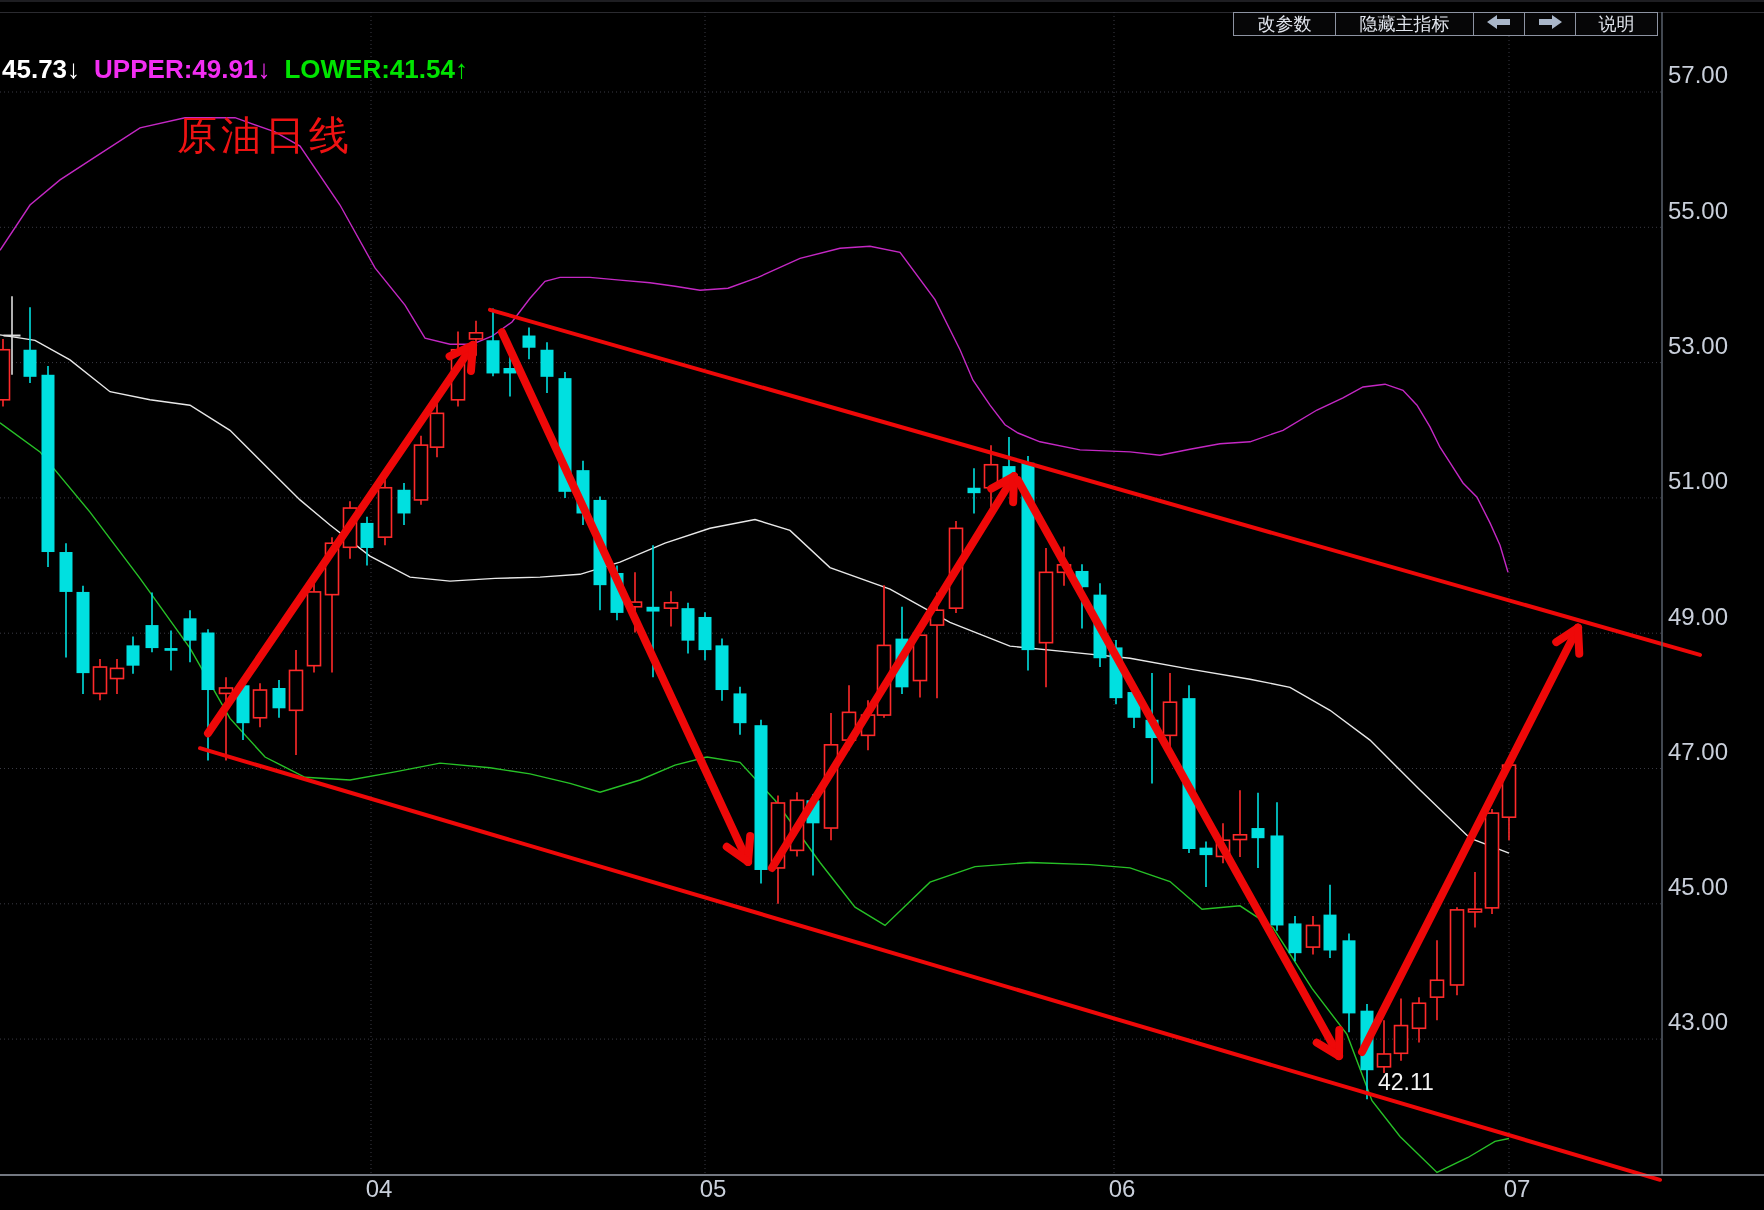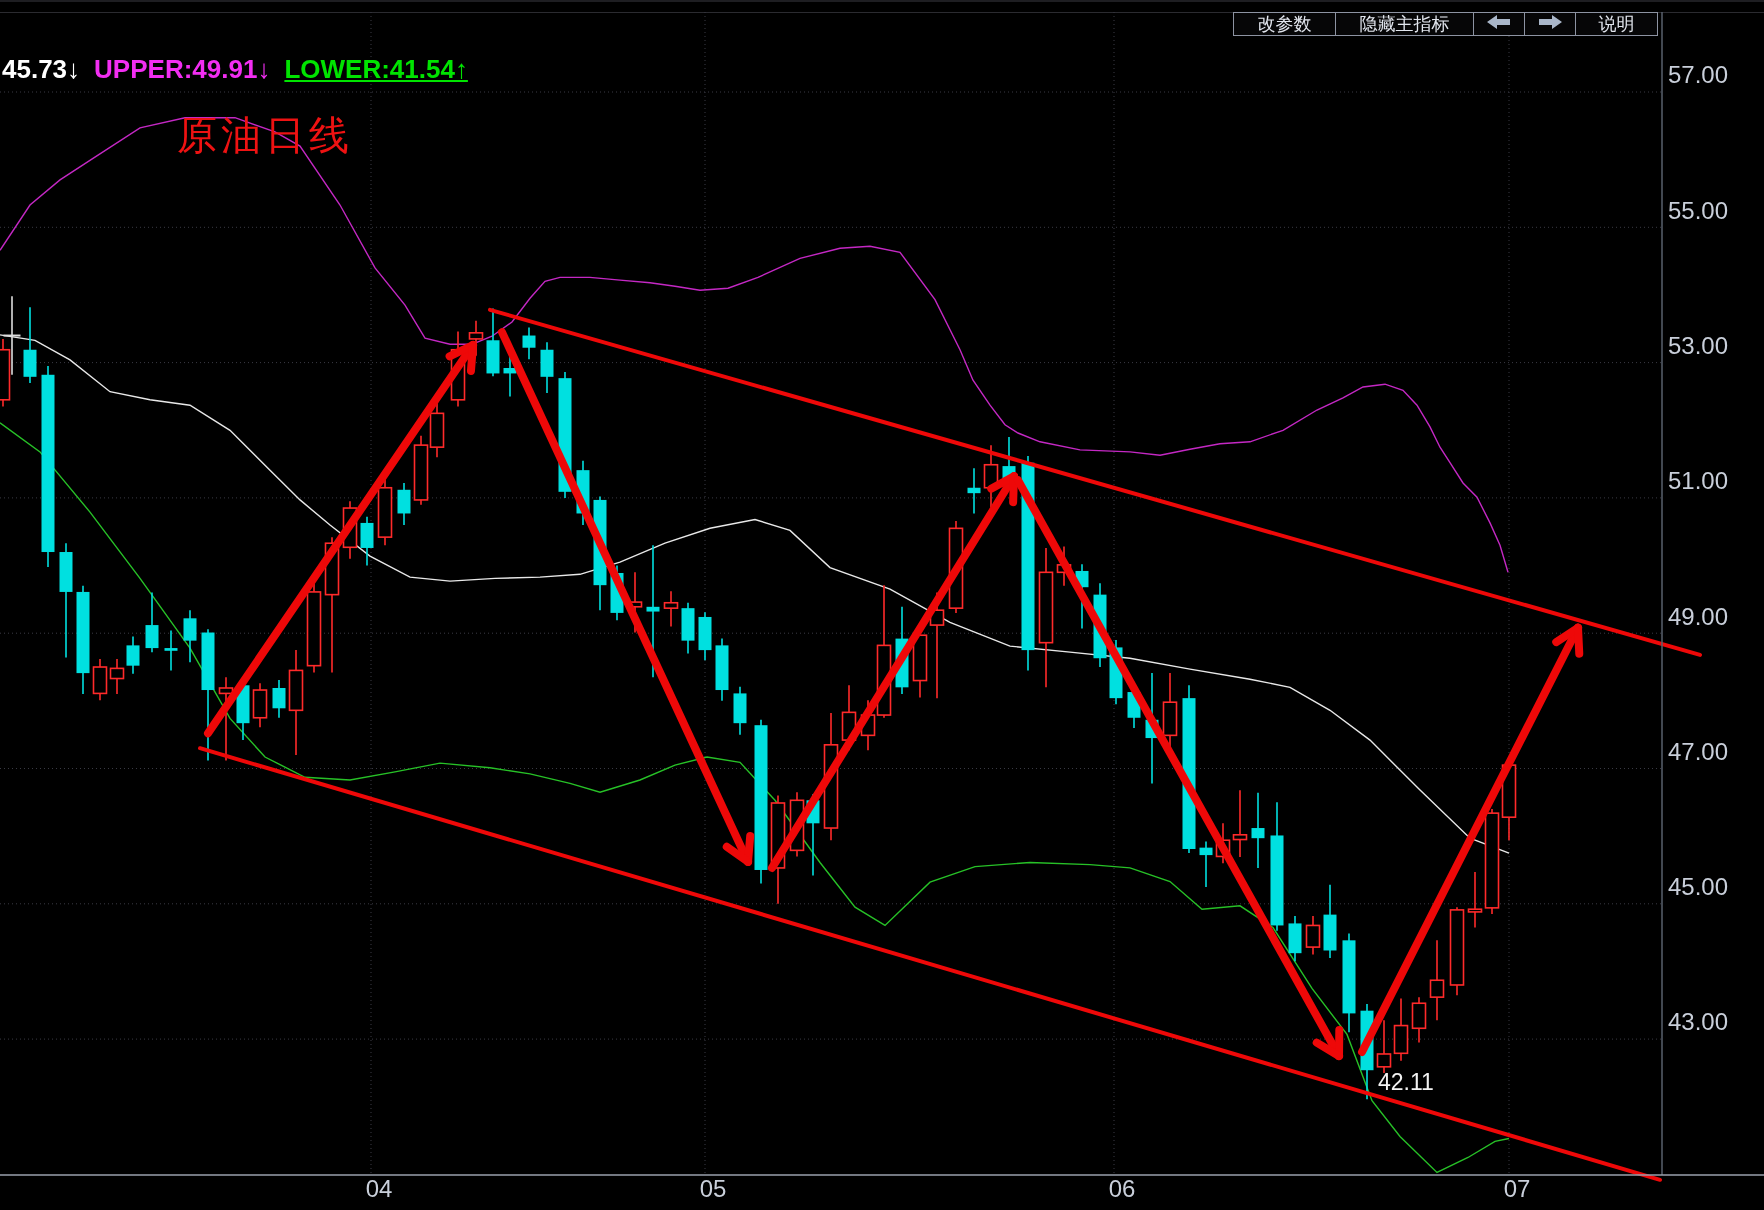--- a/index.html
+++ b/index.html
@@ -40,21 +40,21 @@
       <span>
         <svg width="24" height="16" viewBox="0 0 24 16">
             <polygon points="24,8 14,1 14,5 1,5 1,11 14,11 14,15" fill="#a9b6c9"></polygon>
           </svg>
       </span>
     </button>
     <button class="tb-btn txt2">说明</button>
   </div>
 
   <div class="indicator-line">
-    <span style="color: rgb(255, 255, 255);">45.73↓</span><span style="color: rgb(242, 46, 242);">UPPER:49.91↓</span><span style="color: rgb(0, 228, 0); text-decoration: underline;">LOWER:41.54↑</span>
+    <span style="color: rgb(255, 255, 255);">45.73↓</span><span style="color: rgb(242, 46, 242);">UPPER:49.91↓</span><span style="color: rgb(0, 228, 0);">LOWER:41.54↑</span>
   </div>
 
   <div class="chart-title" style="color: rgb(238, 18, 18); margin-left: 36px;">原油日线</div>
 
   <svg id="chart" width="1764" height="1210" viewBox="0 0 1764 1210">
       <line x1="0" y1="92" x2="1662" y2="92" stroke="#3a3a44" stroke-width="1" stroke-dasharray="1 3"></line>
       <text x="1668" y="77" fill="#c9cfda" font-size="24" dominant-baseline="middle">57.00</text>
       <line x1="0" y1="227.3" x2="1662" y2="227.3" stroke="#3a3a44" stroke-width="1" stroke-dasharray="1 3"></line>
       <text x="1668" y="212.3" fill="#c9cfda" font-size="24" dominant-baseline="middle">55.00</text>
       <line x1="0" y1="362.6" x2="1662" y2="362.6" stroke="#3a3a44" stroke-width="1" stroke-dasharray="1 3"></line>

